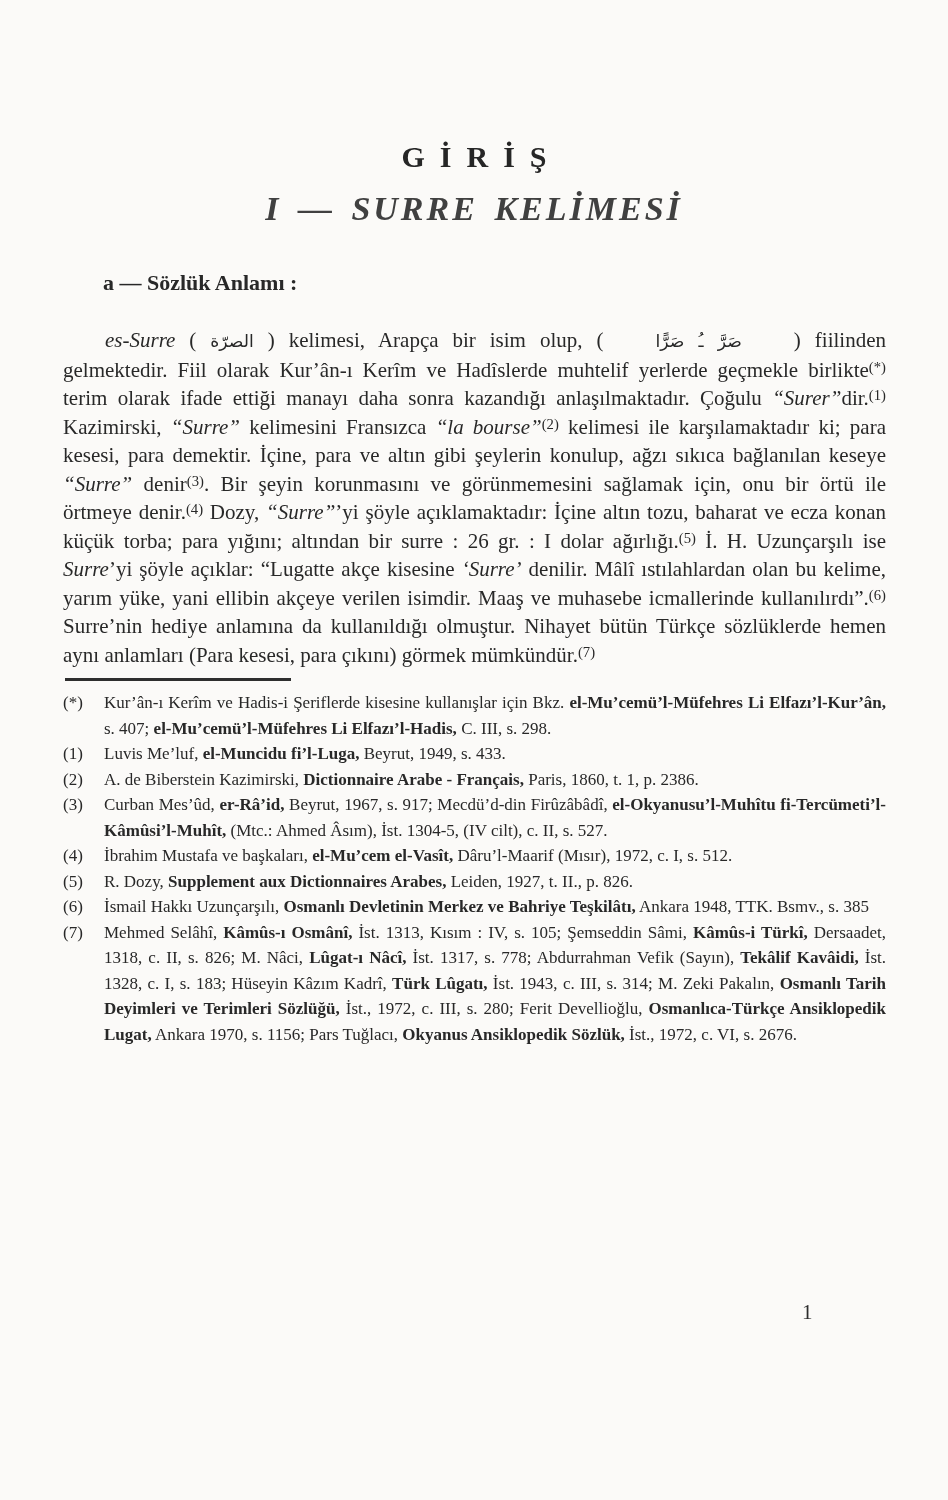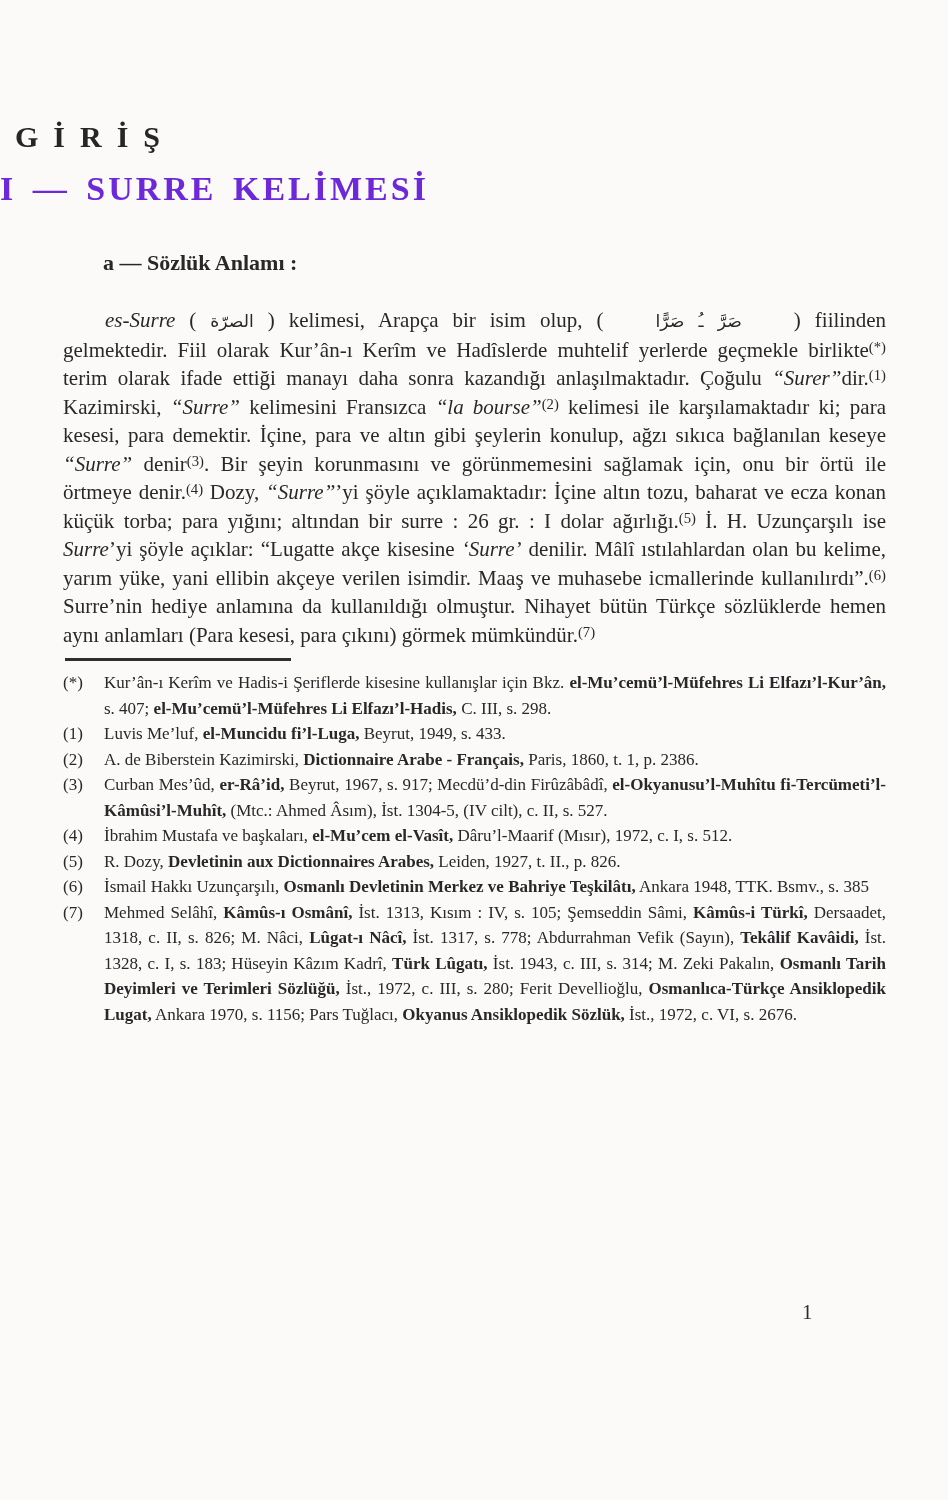--- a/index.html
+++ b/index.html
@@ -9,35 +9,38 @@
     height: 1500px;
     margin: 0 auto;
     background: #fbfaf8;
     color: #282828;
     font-family: "Liberation Serif", serif;
     overflow: hidden;
     box-sizing: border-box;
   }
   .titles {
     padding-top: 120px;
+    text-align: center;
+    margin-top: 20px;
   }
   .main-title {
     font-size: 30px;
     font-weight: bold;
     letter-spacing: 15px;
     text-indent: 15px; 
     color: #262626;
   }
   .chapter-title {
     margin-top: 16px;
     font-size: 34px;
     font-weight: bold;
     letter-spacing: 3px;
     word-spacing: 5px;
-    color: #6d28d9;
+    color: #404040;
+    font-style: italic;
   }
   .content {
     margin: 0 62px 0 63px; 
   }
   .section-heading {
     margin-top: 42px;
     margin-left: 40px;
     font-size: 22px;
     font-weight: bold;
   }
@@ -132,21 +135,21 @@
           <div class="fn-text"><span class="seg">Curban Mes’ûd, </span><span class="seg b">er-Râ’id,</span><span class="seg"> Beyrut, 1967, s. 917; Mecdü’d-din Firûzâbâdî, </span><span class="seg b">el-Okyanusu’l-Muhîtu fi-Tercümeti’l-Kâmûsi’l-Muhît,</span><span class="seg"> (Mtc.: Ahmed Âsım), İst. 1304-5, (IV cilt), c. II, s. 527.</span></div>
         </div>
 
         <div class="footnote">
           <div class="fn-marker">(4)</div>
           <div class="fn-text"><span class="seg">İbrahim Mustafa ve başkaları, </span><span class="seg b">el-Mu’cem el-Vasît,</span><span class="seg"> Dâru’l-Maarif (Mısır), 1972, c. I, s. 512.</span></div>
         </div>
 
         <div class="footnote">
           <div class="fn-marker">(5)</div>
-          <div class="fn-text"><span class="seg">R. Dozy, </span><span class="seg b">Devletinin aux Dictionnaires Arabes,</span><span class="seg"> Leiden, 1927, t. II., p. 826.</span></div>
+          <div class="fn-text"><span class="seg">R. Dozy, </span><span class="seg b">Supplement aux Dictionnaires Arabes,</span><span class="seg"> Leiden, 1927, t. II., p. 826.</span></div>
         </div>
 
         <div class="footnote">
           <div class="fn-marker">(6)</div>
           <div class="fn-text"><span class="seg">İsmail Hakkı Uzunçarşılı, </span><span class="seg b">Osmanlı Devletinin Merkez ve Bahriye Teşkilâtı,</span><span class="seg"> Ankara 1948, TTK. Bsmv., s. 385</span></div>
         </div>
 
         <div class="footnote">
           <div class="fn-marker">(7)</div>
           <div class="fn-text"><span class="seg">Mehmed Selâhî, </span><span class="seg b">Kâmûs-ı Osmânî,</span><span class="seg"> İst. 1313, Kısım : IV, s. 105; Şemseddin Sâmi, </span><span class="seg b">Kâmûs-i Türkî,</span><span class="seg"> Dersaadet, 1318, c. II, s. 826; M. Nâci, </span><span class="seg b">Lûgat-ı Nâcî,</span><span class="seg"> İst. 1317, s. 778; Abdurrahman Vefik (Sayın), </span><span class="seg b">Tekâlif Kavâidi,</span><span class="seg"> İst. 1328, c. I, s. 183; Hüseyin Kâzım Kadrî, </span><span class="seg b">Türk Lûgatı,</span><span class="seg"> İst. 1943, c. III, s. 314; M. Zeki Pakalın, </span><span class="seg b">Osmanlı Tarih Deyimleri ve Terimleri Sözlüğü,</span><span class="seg"> İst., 1972, c. III, s. 280; Ferit Devellioğlu, </span><span class="seg b">Osmanlıca-Türkçe Ansiklopedik Lugat,</span><span class="seg"> Ankara 1970, s. 1156; Pars Tuğlacı, </span><span class="seg b">Okyanus Ansiklopedik Sözlük,</span><span class="seg"> İst., 1972, c. VI, s. 2676.</span></div>

